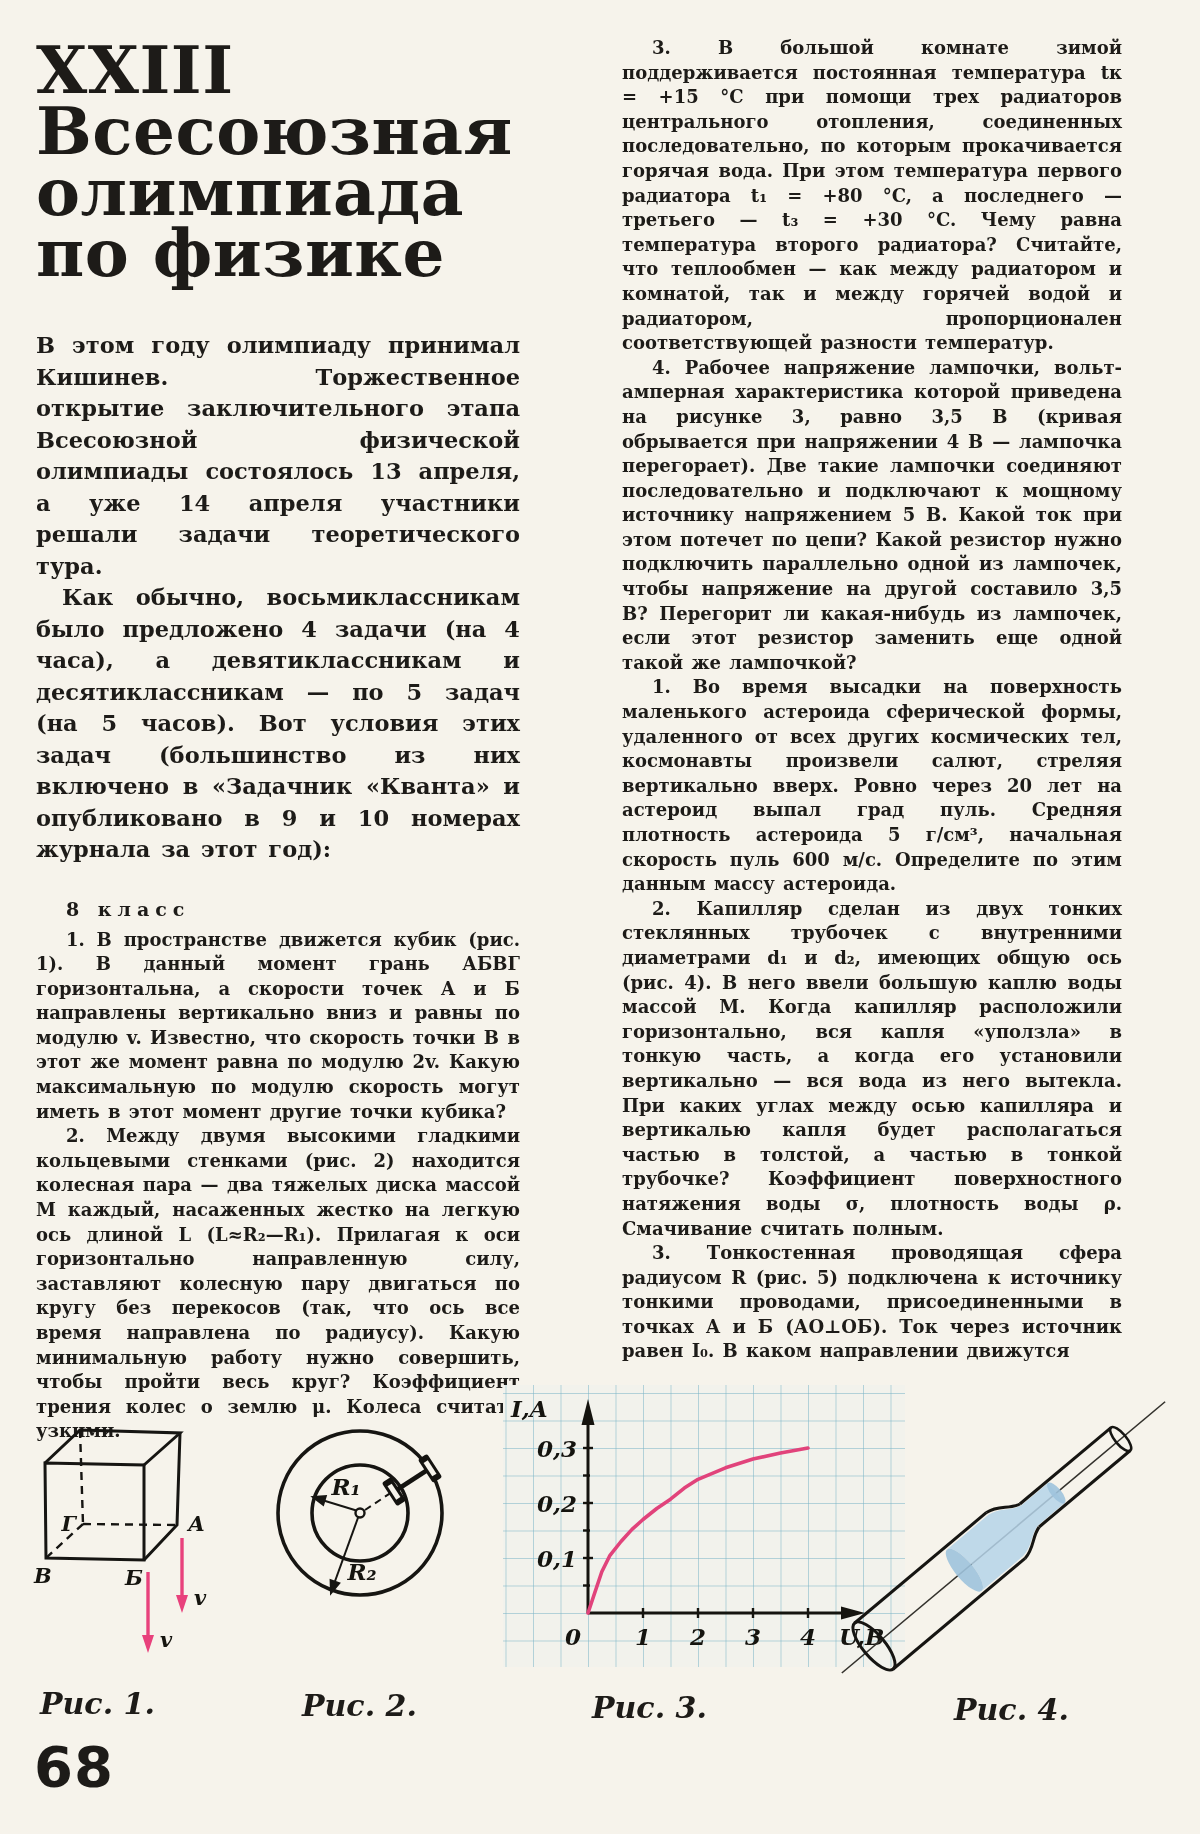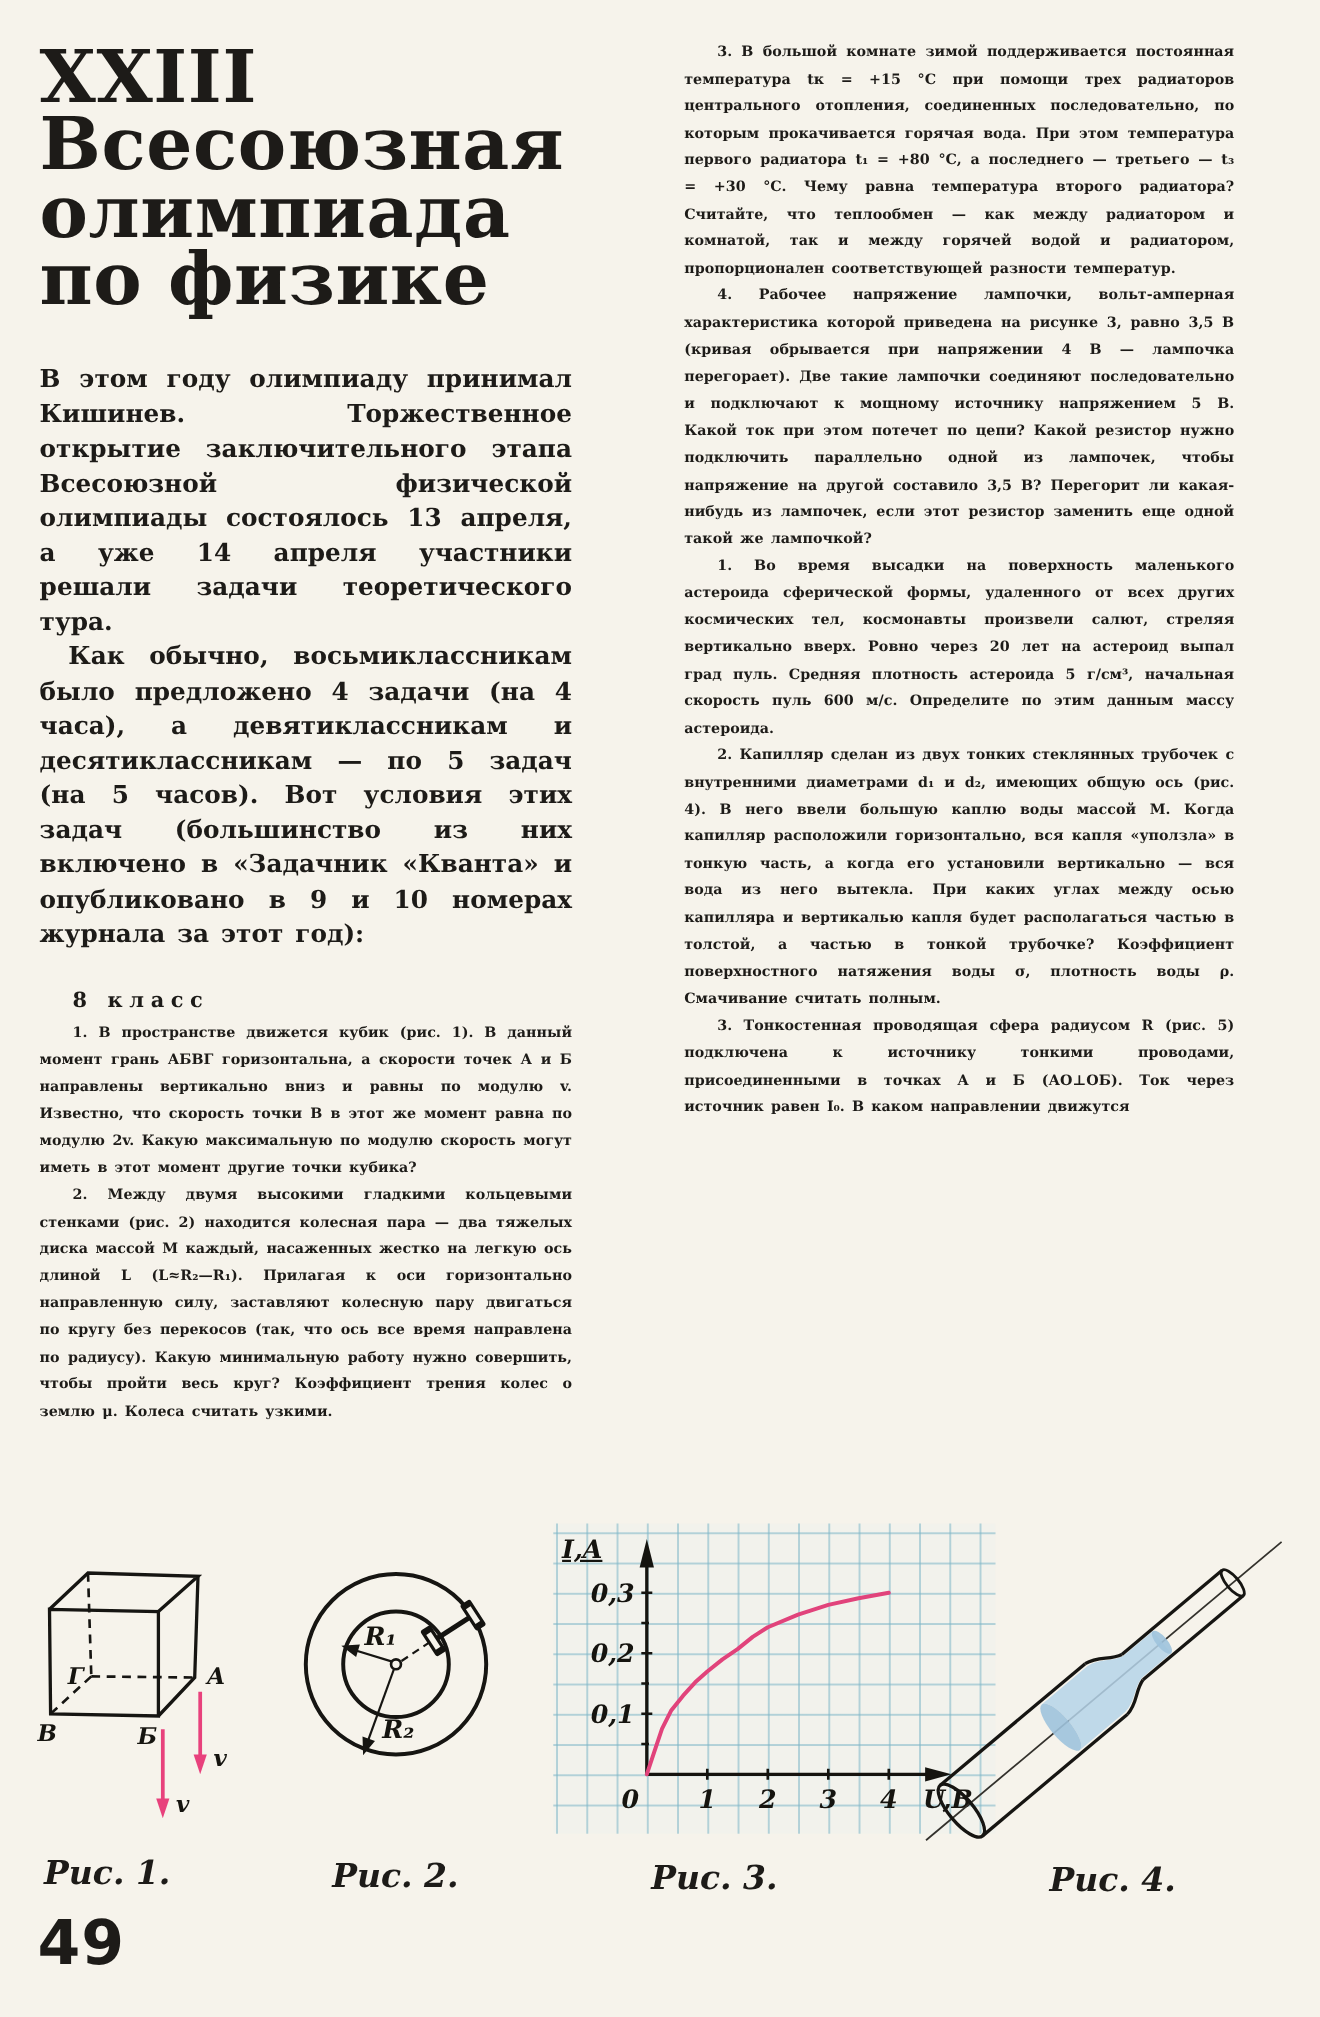--- a/index.html
+++ b/index.html
@@ -15,21 +15,21 @@
            letter-spacing:.5px;white-space:pre-line;text-align:left;}
   .author{margin-top:42px;font-style:italic;font-size:21px;letter-spacing:2px;
           text-align:left;}
   .intro{margin-top:46px;}
   .intro p{margin:0;font-size:22.5px;line-height:31.5px;word-spacing:3px;}
   .intro p + p{text-indent:26px;}
 
   .grade-heading{margin:32px 0 8px 0;font-size:19px;letter-spacing:6px;
                  padding-left:30px;text-align:left;}
   .col-right .grade-heading{margin-top:28px;}
-  p.problem{margin:0;font-size:13px;line-height:24.6px;text-indent:30px;
+  p.problem{margin:0;font-size:18px;line-height:24.6px;text-indent:30px;
             word-spacing:2px;hyphens:auto;}
 
   
   .fig{position:absolute;}
   .fig svg{display:block;}
   .fig-caption{position:absolute;font-size:30px;font-style:italic;font-weight:bold;}
 
   
   .graph{left:503px;top:1385px;width:402px;height:282px;background-color:#f2f2ec;
          background-image:
@@ -152,21 +152,21 @@
         <line x1="80" y1="118" x2="90" y2="118"></line>
         <line x1="80" y1="173" x2="90" y2="173"></line>
         <line x1="80" y1="90.5" x2="87" y2="90.5"></line>
         <line x1="80" y1="145.5" x2="87" y2="145.5"></line>
         <line x1="80" y1="200.5" x2="87" y2="200.5"></line>
       </g>
 
       <polyline points="85.0,228.0 90.5,211.5 98.8,186.8 107.0,170.3 118.0,156.5 129.0,144.4 140.0,134.5 153.8,123.5 167.5,114.2 181.3,103.1 195.0,94.3 222.5,82.8 250.0,74.0 277.5,68.0 305.0,63.0" fill="none" stroke-width="3.6" stroke-linecap="round" stroke-linejoin="round" stroke="#e1437b"></polyline>
     </svg>
 
-    <span class="gl" style="left:8px;top:10px;text-decoration:underline;">I,A</span>
+    <span class="gl" style="left:8px;top:10px;">I,A</span>
     <span class="gl ytick" style="left:26px;top:50px;">0,3</span>
     <span class="gl ytick" style="left:26px;top:105px;text-align:right;">0,2</span>
     <span class="gl ytick" style="left:26px;top:160px;">0,1</span>
     <span class="gl num" style="left:59px;top:238px;">0</span>
     <span class="gl num" style="left:129px;top:238px;">1</span>
     <span class="gl num" style="left:184px;top:238px;">2</span>
     <span class="gl num" style="left:239px;top:238px;">3</span>
     <span class="gl num" style="left:294px;top:238px;">4</span>
     <span class="gl" style="left:336px;top:238px;">U,B</span>
   </div>
@@ -194,15 +194,15 @@
         </g>
       </g>
     </svg>
   </div>
 
   <div class="fig-caption" style="left:40px;top:1686px;">Рис. 1.</div>
   <div class="fig-caption" style="left:302px;top:1688px;">Рис. 2.</div>
   <div class="fig-caption" style="left:592px;top:1690px;">Рис. 3.</div>
   <div class="fig-caption" style="left:954px;top:1692px;">Рис. 4.</div>
 
-  <div class="pageno">49</div>
+  <div class="pageno">68</div>
 
 </div>
 
 </body></html>

